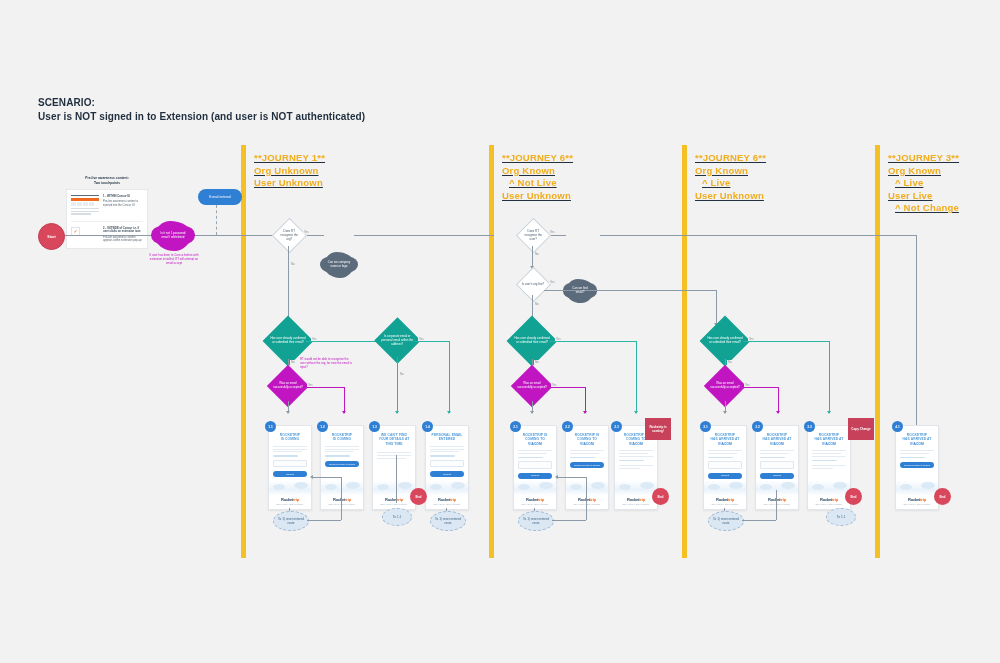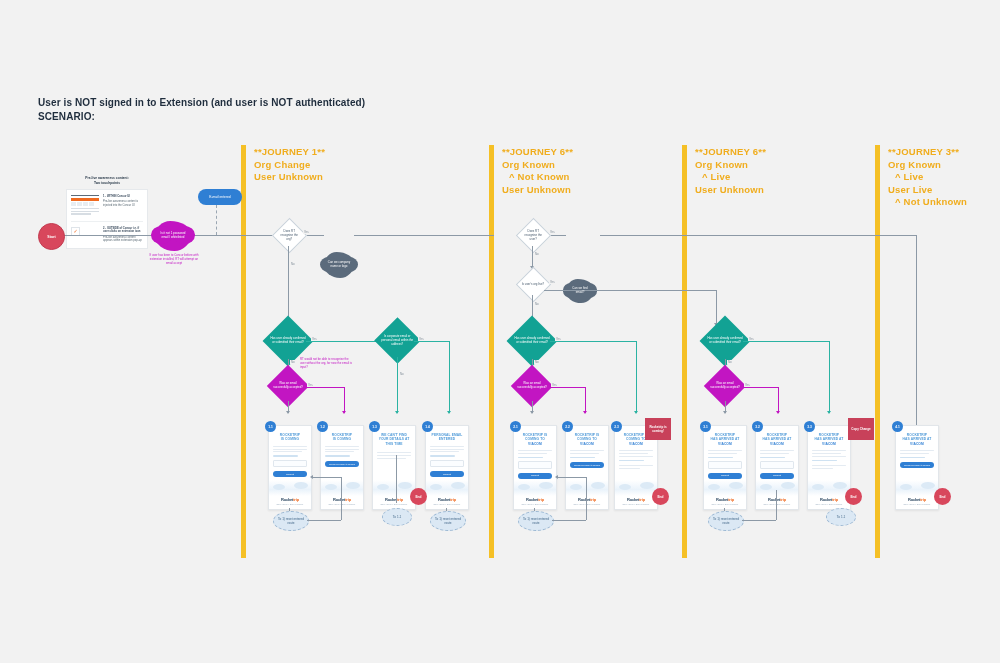--- a/index.html
+++ b/index.html
@@ -13,21 +13,21 @@
   }
   #canvas{position:absolute;left:0;top:0;width:1000px;height:663px;}
   .abs{position:absolute;}
 
   
   #scenario{left:38px;top:96px;}
   #scenario .line{font-size:10px;font-weight:bold;letter-spacing:.1px;line-height:14px;color:#1f2d3d;white-space:nowrap;}
 
   
   .journey-bar{width:5px;background:#f5c026;top:145px;height:413px;}
-  .journey-head{top:146px;}
+  .journey-head{top:152px;text-decoration:underline;}
   .journey-head .jt{font-size:9.5px;font-weight:bold;color:#f0ad1e;line-height:12.6px;white-space:nowrap;letter-spacing:.2px;}
   .journey-head .jt.ind{padding-left:7px;}
 
   
   .start-node{
     width:25px;height:25px;border-radius:50%;
     background:#d8475c;border:1px solid #c23b50;
     display:flex;align-items:center;justify-content:center;
   }
   .start-node span{font-size:3.6px;color:#fff;font-weight:bold;letter-spacing:.1px;}
@@ -168,54 +168,54 @@
   #prelive .txt{font-size:2.7px;color:#55646f;line-height:3.6px;}
   #prelive .txt b{display:block;color:#37485a;font-weight:bold;margin-bottom:1.5px;}
   #prelive .divider{height:1px;background:#edf0f2;margin:0 0 5px 0;}
 </style>
 </head>
 <body>
 
 <div id="canvas">
 
   <div class="abs" id="scenario">
+    <div class="line">SCENARIO:</div>
     <div class="line">User is NOT signed in to Extension (and user is NOT authenticated)</div>
-    <div class="line">SCENARIO:</div>
   </div>
 
   <div class="abs journey-bar" style="left:241px;"></div>
   <div class="abs journey-head" style="left:254px;">
     <div class="jt">**JOURNEY 1**</div>
-    <div class="jt">Org Change</div>
+    <div class="jt">Org Unknown</div>
     <div class="jt">User Unknown</div>
   </div>
 
   <div class="abs journey-bar" style="left:489px;"></div>
   <div class="abs journey-head" style="left:502px;">
     <div class="jt">**JOURNEY 6**</div>
     <div class="jt">Org Known</div>
-    <div class="jt ind">^ Not Known</div>
+    <div class="jt ind">^ Not Live</div>
     <div class="jt">User Unknown</div>
   </div>
 
   <div class="abs journey-bar" style="left:682px;"></div>
   <div class="abs journey-head" style="left:695px;">
     <div class="jt">**JOURNEY 6**</div>
     <div class="jt">Org Known</div>
     <div class="jt ind">^ Live</div>
     <div class="jt">User Unknown</div>
   </div>
 
   <div class="abs journey-bar" style="left:875px;"></div>
   <div class="abs journey-head" style="left:888px;">
     <div class="jt">**JOURNEY 3**</div>
     <div class="jt">Org Known</div>
     <div class="jt ind">^ Live</div>
     <div class="jt">User Live</div>
-    <div class="jt ind">^ Not Unknown</div>
+    <div class="jt ind">^ Not Change</div>
   </div>
 
   <div class="abs" id="prelive">
     <div class="pl-title">Pre-live awareness content:</div>
     <div class="pl-title">Two touchpoints</div>
     <div class="pl-card">
       <div class="row">
         <div class="thumb">
           <div class="bar"></div>
           <div class="bar or"></div>

